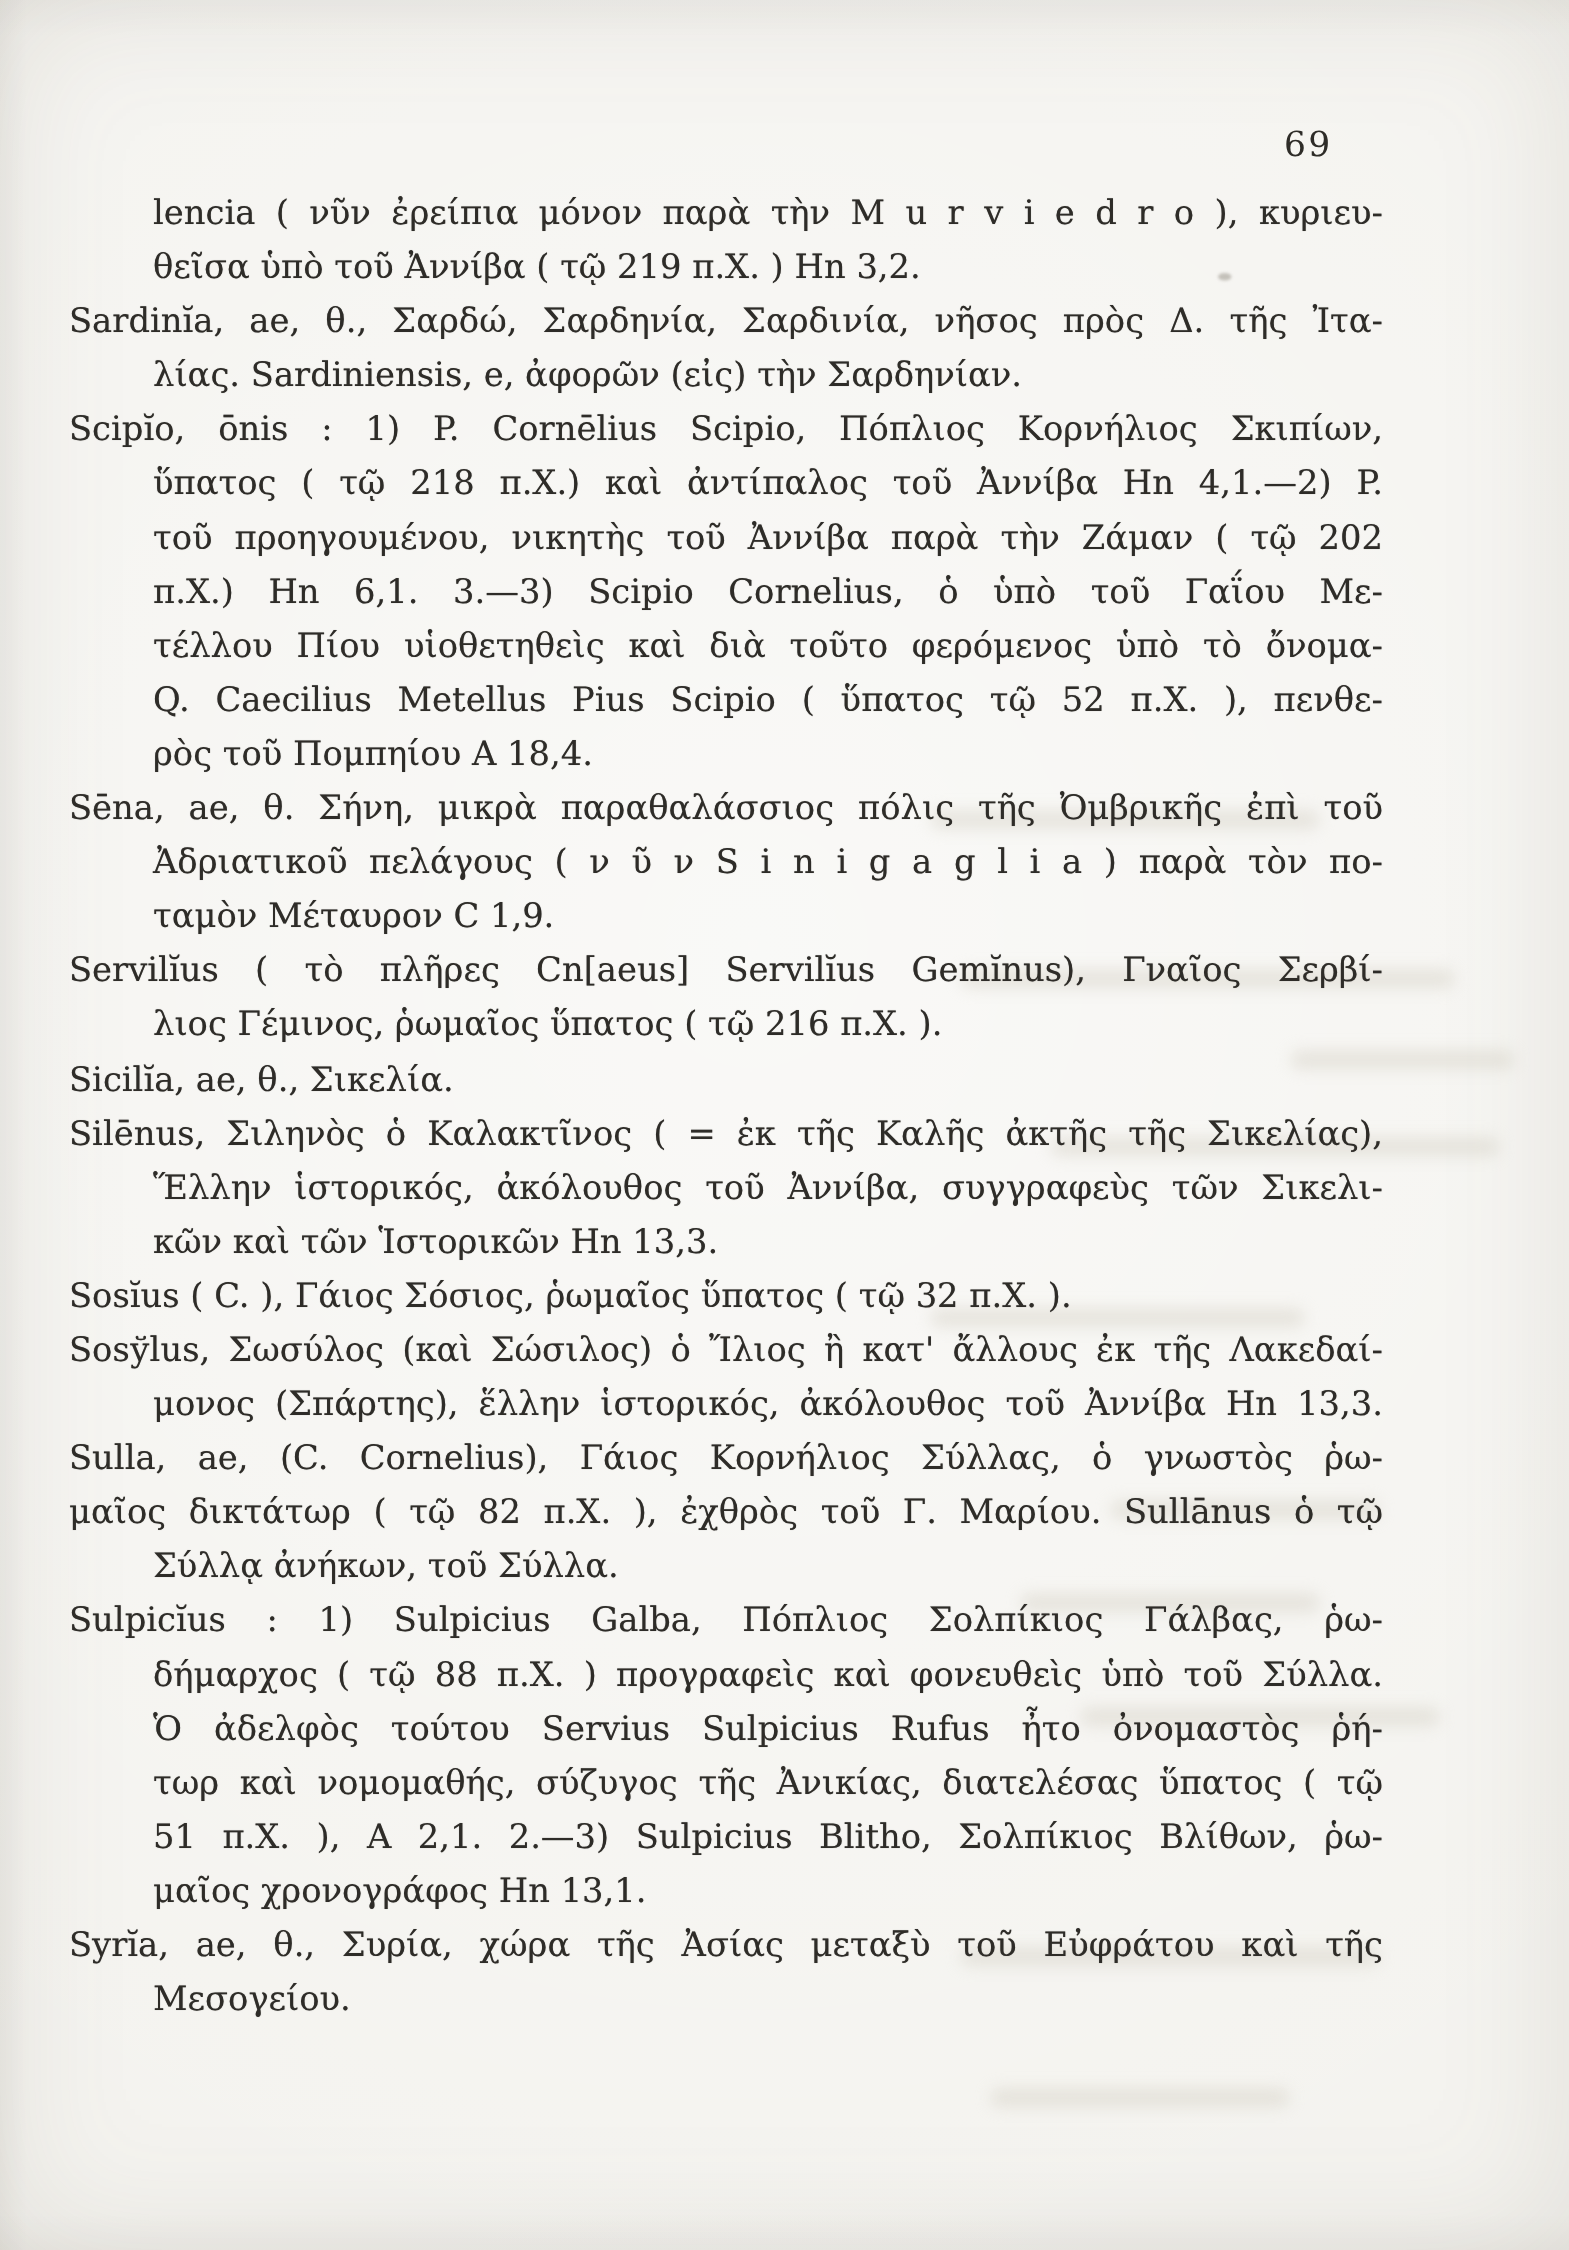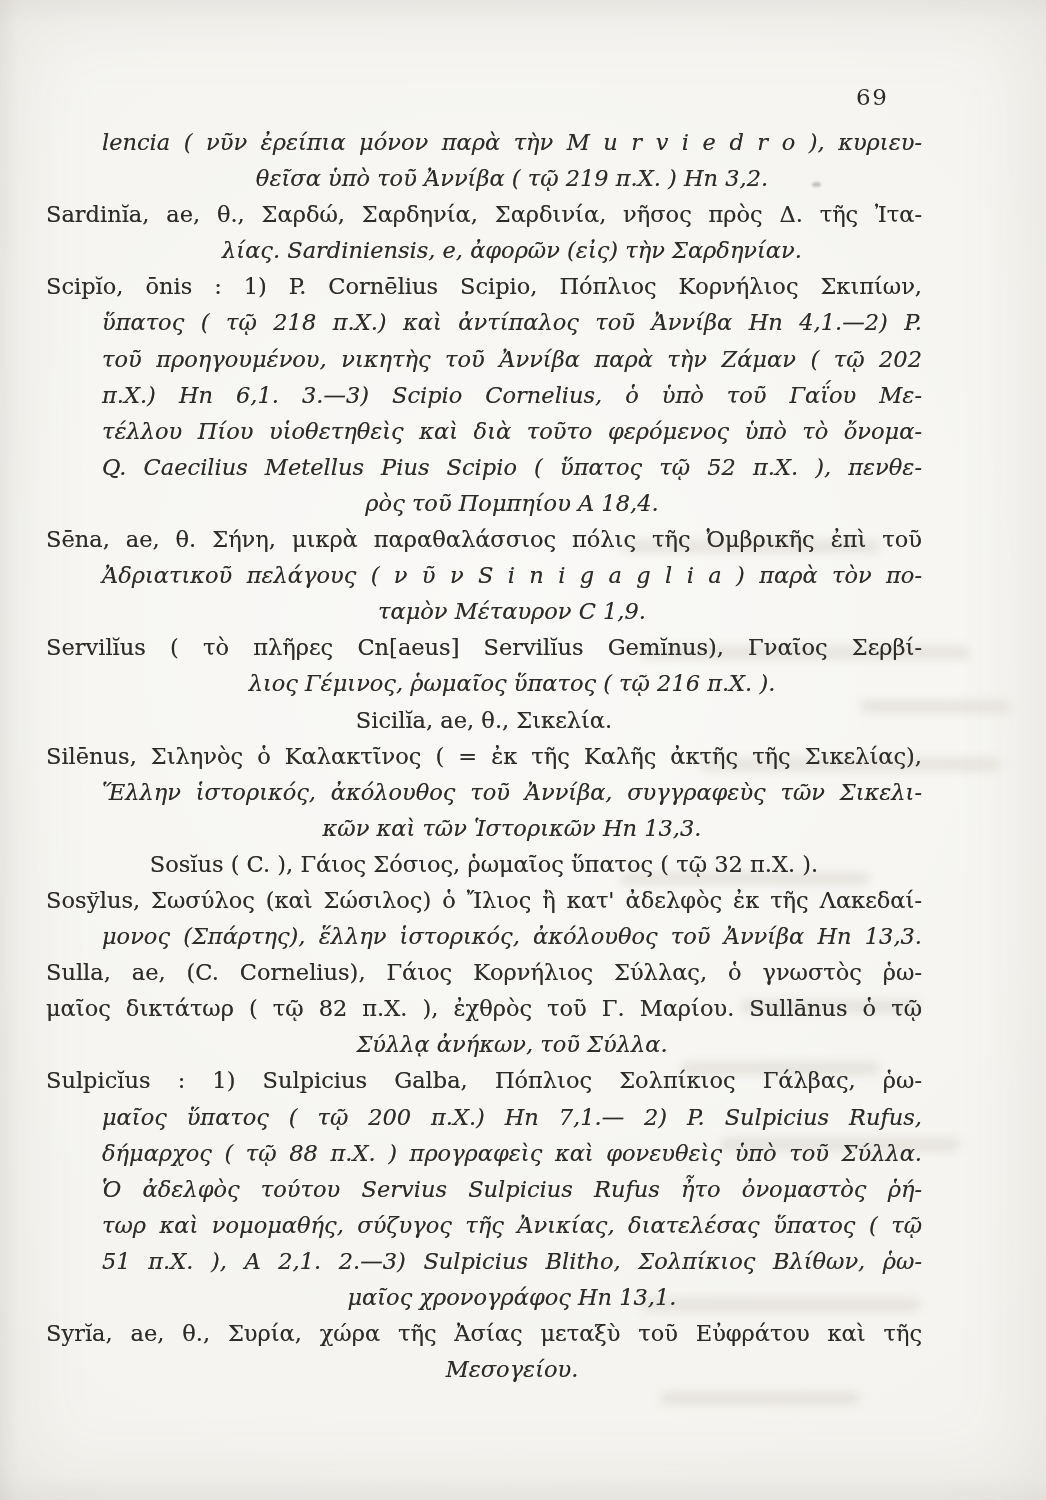--- a/index.html
+++ b/index.html
@@ -39,27 +39,26 @@
     top: 124px;
     width: 876px;
     color: var(--ink, #2e2c28);
     font-size: 22.5px;
     line-height: 36.1px;
     text-shadow: 0 0 0.5px rgba(46, 44, 40, 0.55);
   }
   .line {
     height: 36.1px;
     overflow: hidden;
-    text-align: center;
   }
   .line.j {
     text-align: justify;
     text-align-last: justify;
   }
-  .line.i1 { padding-left: 56px; font-style: italic; }
+  .line.i1 { padding-left: 56px; }
   
   .ghost {
     position: absolute;
     height: 13px;
     border-radius: 7px;
     background: #d7d3c8;
     opacity: 0.5;
     filter: blur(5px);
   }
   .speck {
@@ -106,27 +105,26 @@
     <div class="line j">Sēna, ae, θ. Σήνη, μικρὰ παραθαλάσσιος πόλις τῆς Ὀμβρικῆς ἐπὶ τοῦ</div>
     <div class="line i1 j">Ἀδριατικοῦ πελάγους ( ν ῦ ν  S i n i g a g l i a )  παρὰ τὸν πο-</div>
     <div class="line i1">ταμὸν Μέταυρον C 1,9.</div>
     <div class="line j">Servilĭus ( τὸ πλῆρες Cn[aeus] Servilĭus Gemĭnus), Γναῖος Σερβί-</div>
     <div class="line i1">λιος Γέμινος, ῥωμαῖος ὕπατος ( τῷ 216 π.Χ. ).</div>
     <div class="line">Sicilĭa, ae, θ., Σικελία.</div>
     <div class="line j">Silēnus, Σιληνὸς ὁ Καλακτῖνος ( = ἐκ τῆς Καλῆς ἀκτῆς τῆς Σικελίας),</div>
     <div class="line i1 j">Ἕλλην ἱστορικός, ἀκόλουθος τοῦ Ἀννίβα, συγγραφεὺς τῶν Σικελι-</div>
     <div class="line i1">κῶν καὶ τῶν Ἱστορικῶν Hn 13,3.</div>
     <div class="line">Sosĭus ( C. ), Γάιος Σόσιος, ῥωμαῖος ὕπατος ( τῷ 32 π.Χ. ).</div>
-    <div class="line j">Sosўlus, Σωσύλος (καὶ Σώσιλος) ὁ Ἴλιος ἢ κατ' ἀδελφὸς ἐκ τῆς Λακεδαί-</div>
+    <div class="line j">Sosўlus, Σωσύλος (καὶ Σώσιλος) ὁ Ἴλιος ἢ κατ' ἄλλους ἐκ τῆς Λακεδαί-</div>
     <div class="line i1 j">μονος (Σπάρτης), ἕλλην ἱστορικός, ἀκόλουθος τοῦ Ἀννίβα Hn 13,3.</div>
     <div class="line j">Sulla, ae, (C. Cornelius), Γάιος Κορνήλιος Σύλλας, ὁ γνωστὸς ῥω-</div>
     <div class="line j">μαῖος δικτάτωρ ( τῷ 82 π.Χ. ), ἐχθρὸς τοῦ Γ. Μαρίου. Sullānus ὁ τῷ</div>
     <div class="line i1">Σύλλᾳ ἀνήκων, τοῦ Σύλλα.</div>
     <div class="line j">Sulpicĭus : 1) Sulpicius Galba, Πόπλιος Σολπίκιος Γάλβας, ῥω-</div>
-    <div class="line i1 j">μαῖος ὕπατος ( τῷ 200 π.Χ.) Hn 7,1.— 2) P. Sulpicius Rufus,</div>
     <div class="line i1 j">δήμαρχος ( τῷ 88 π.Χ. ) προγραφεὶς καὶ φονευθεὶς ὑπὸ τοῦ Σύλλα.</div>
     <div class="line i1 j">Ὁ ἀδελφὸς τούτου Servius Sulpicius Rufus ἦτο ὀνομαστὸς ῥή-</div>
     <div class="line i1 j">τωρ καὶ νομομαθής, σύζυγος τῆς Ἀνικίας, διατελέσας ὕπατος ( τῷ</div>
     <div class="line i1 j">51 π.Χ. ), A 2,1. 2.—3) Sulpicius Blitho, Σολπίκιος Βλίθων, ῥω-</div>
     <div class="line i1">μαῖος χρονογράφος Hn 13,1.</div>
     <div class="line j">Syrĭa, ae, θ., Συρία, χώρα τῆς Ἀσίας μεταξὺ τοῦ Εὐφράτου καὶ τῆς</div>
     <div class="line i1">Μεσογείου.</div>
   </div>
 
 </body></html>

